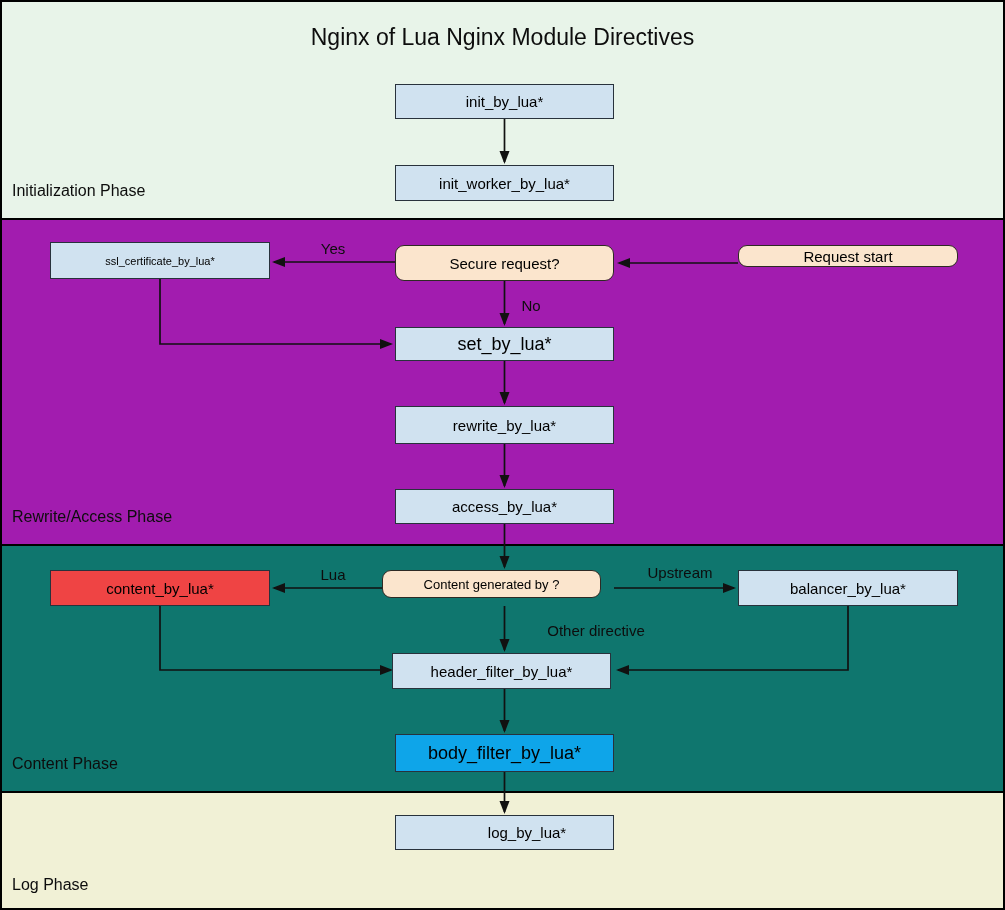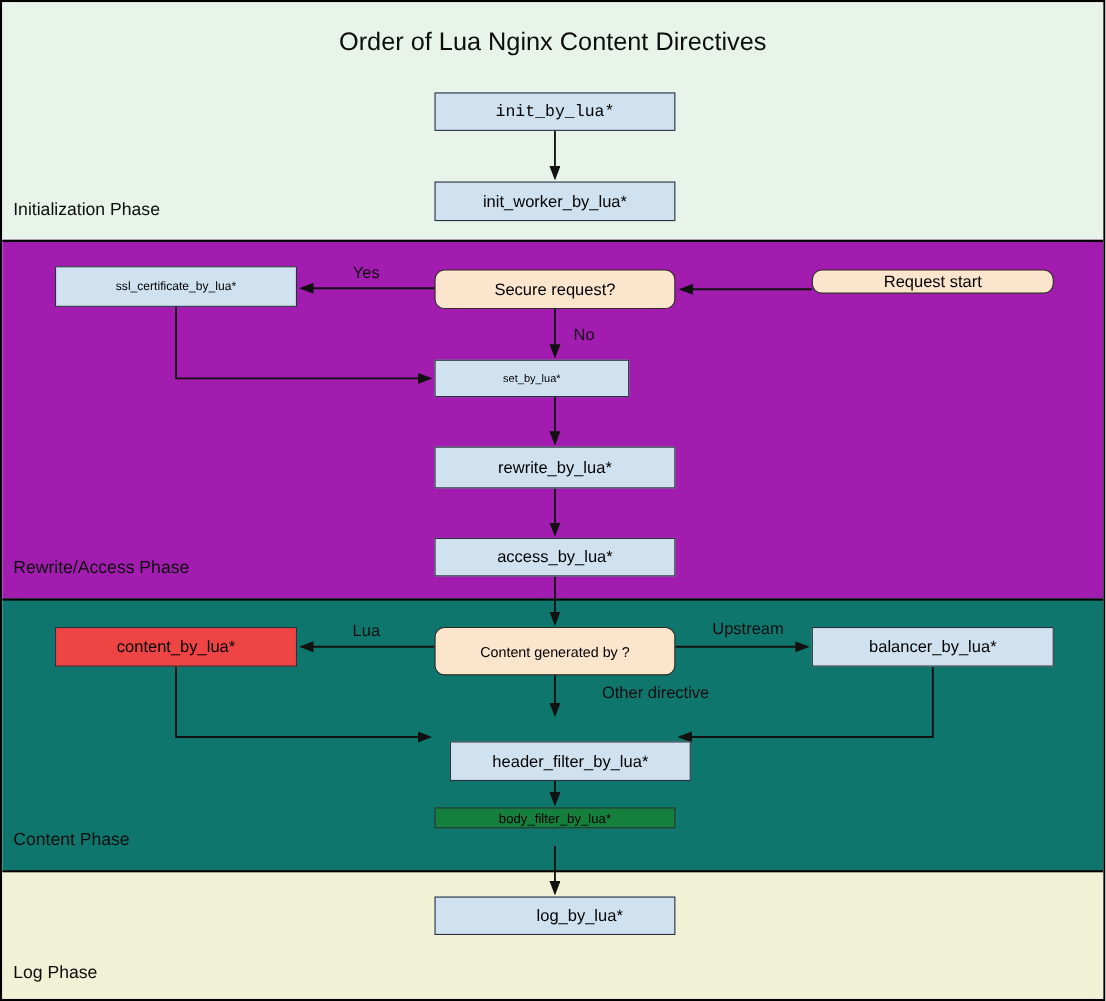--- a/index.html
+++ b/index.html
@@ -49,21 +49,21 @@
   <div class="band bordered" id="band-1" style="top: 216px; height: 326px; background: #a21caf;">
     <div class="phase-label">Rewrite/Access Phase</div>
   </div>
   <div class="band bordered" id="band-2" style="top: 542px; height: 247px; background: #0f766e; padding-left: 24px;">
     <div class="phase-label">Content Phase</div>
   </div>
   <div class="band bordered" id="band-3" style="top: 789px; height: 121px; background: rgb(241, 241, 214);">
     <div class="phase-label">Log Phase</div>
   </div>
 
-  <div id="diagram-title">Order of Lua Nginx Content Directives</div>
+  <div id="diagram-title">Nginx of Lua Nginx Module Directives</div>
 
   <svg id="edge-layer" xmlns="http://www.w3.org/2000/svg" viewBox="0 0 1005 910">
     <defs>
       <marker id="arrowhead" markerWidth="13" markerHeight="11" refX="11" refY="5" orient="auto" markerUnits="userSpaceOnUse">
         <path d="M0,0 L13,5 L0,10 z"></path>
       </marker>
     </defs>
     <g id="edge-group">
         <polyline points="502.5,117 502.5,160" marker-end="url(#arrowhead)" stroke="#111111"></polyline>
         <polyline points="736,261 617,261" marker-end="url(#arrowhead)" stroke="#111111"></polyline>
@@ -77,33 +77,33 @@
         <polyline points="612,586 732,586" marker-end="url(#arrowhead)" stroke="#111111"></polyline>
         <polyline points="502.5,604 502.5,648" marker-end="url(#arrowhead)" stroke="#111111"></polyline>
         <polyline points="158,604 158,668 389,668" marker-end="url(#arrowhead)" stroke="#111111"></polyline>
         <polyline points="846,604 846,668 616,668" marker-end="url(#arrowhead)" stroke="#111111"></polyline>
         <polyline points="502.5,687 502.5,729" marker-end="url(#arrowhead)" stroke="#111111"></polyline>
         <polyline points="502.5,767 502.5,810" marker-end="url(#arrowhead)" stroke="#111111"></polyline>
       </g>
   </svg>
 
   <div id="node-layer">
-      <div class="node process" style="left: 393px; top: 82px; width: 219px; height: 35px; font-size: 15px; background: rgb(208, 226, 240); border-color: rgb(40, 50, 60); font-family: Liberation Mono, monospace;">init_by_lua*</div>
+      <div class="node process" style="left: 393px; top: 82px; width: 219px; height: 35px; font-size: 15px; background: rgb(208, 226, 240); border-color: rgb(40, 50, 60);">init_by_lua*</div>
       <div class="node process" style="left: 393px; top: 163px; width: 219px; height: 36px; font-size: 15px; background: rgb(208, 226, 240); border-color: rgb(40, 50, 60);">init_worker_by_lua*</div>
       <div class="node process" style="left: 48px; top: 240px; width: 220px; height: 37px; font-size: 11px; background: rgb(208, 226, 240); border-color: rgb(40, 50, 60);">ssl_certificate_by_lua*</div>
       <div class="node decision" style="left: 393px; top: 243px; width: 219px; height: 36px; font-size: 15px; background: rgb(251, 229, 205); border-color: rgb(46, 42, 36);">Secure request?</div>
       <div class="node decision" style="left: 736px; top: 243px; width: 220px; height: 22px; font-size: 15px; background: rgb(251, 229, 205); border-color: rgb(46, 42, 36);">Request start</div>
-      <div class="node process" style="left: 393px; top: 325px; width: 177px; height: 34px; font-size: 10px; background: rgb(208, 226, 240); border-color: rgb(40, 50, 60);">set_by_lua*</div>
+      <div class="node process" style="left: 393px; top: 325px; width: 219px; height: 34px; font-size: 18px; background: rgb(208, 226, 240); border-color: rgb(40, 50, 60);">set_by_lua*</div>
       <div class="node process" style="left: 393px; top: 404px; width: 219px; height: 38px; font-size: 15px; background: rgb(208, 226, 240); border-color: rgb(40, 50, 60);">rewrite_by_lua*</div>
       <div class="node process" style="left: 393px; top: 487px; width: 219px; height: 35px; font-size: 15px; background: rgb(208, 226, 240); border-color: rgb(40, 50, 60);">access_by_lua*</div>
       <div class="node process" style="left: 48px; top: 568px; width: 220px; height: 36px; font-size: 15px; background: #ef4444; border-color: rgb(40, 50, 60);">content_by_lua*</div>
-      <div class="node decision" style="left: 393px; top: 568px; width: 219px; height: 44px; font-size: 13px; background: rgb(251, 229, 205); border-color: rgb(46, 42, 36);">Content generated by ?</div>
+      <div class="node decision" style="left: 380px; top: 568px; width: 219px; height: 28px; font-size: 13px; background: rgb(251, 229, 205); border-color: rgb(46, 42, 36);">Content generated by ?</div>
       <div class="node process" style="left: 736px; top: 568px; width: 220px; height: 36px; font-size: 15px; background: rgb(208, 226, 240); border-color: rgb(40, 50, 60);">balancer_by_lua*</div>
-      <div class="node process" style="left: 407px; top: 651px; width: 219px; height: 36px; font-size: 15px; background: rgb(208, 226, 240); border-color: rgb(40, 50, 60); margin-top: 21px;">header_filter_by_lua*</div>
-      <div class="node process" style="left: 393px; top: 732px; width: 219px; height: 19px; font-size: 12px; background: #15803d; border-color: rgb(40, 50, 60);">body_filter_by_lua*</div>
+      <div class="node process" style="left: 390px; top: 651px; width: 219px; height: 36px; font-size: 15px; background: rgb(208, 226, 240); border-color: rgb(40, 50, 60);">header_filter_by_lua*</div>
+      <div class="node process" style="left: 393px; top: 732px; width: 219px; height: 38px; font-size: 18px; background: #0ea5e9; border-color: rgb(40, 50, 60);">body_filter_by_lua*</div>
       <div class="node process" style="left: 393px; top: 813px; width: 219px; height: 35px; font-size: 15px; background: rgb(208, 226, 240); border-color: rgb(40, 50, 60); padding-left: 45px;">log_by_lua*</div>
     </div>
   <div id="edge-label-layer">
       <div class="edge-label" style="left: 331px; top: 246px;">Yes</div>
       <div class="edge-label" style="left: 529px; top: 303px;">No</div>
       <div class="edge-label" style="left: 331px; top: 572px;">Lua</div>
       <div class="edge-label" style="left: 678px; top: 570px;">Upstream</div>
       <div class="edge-label" style="left: 594px; top: 628px;">Other directive</div>
     </div>
 

